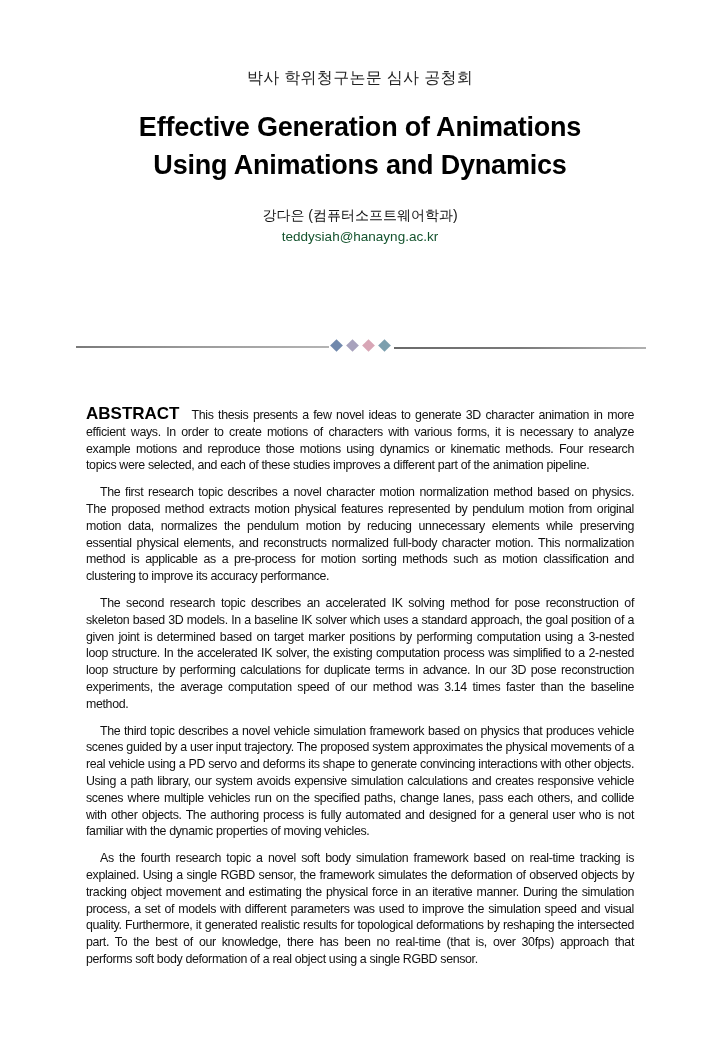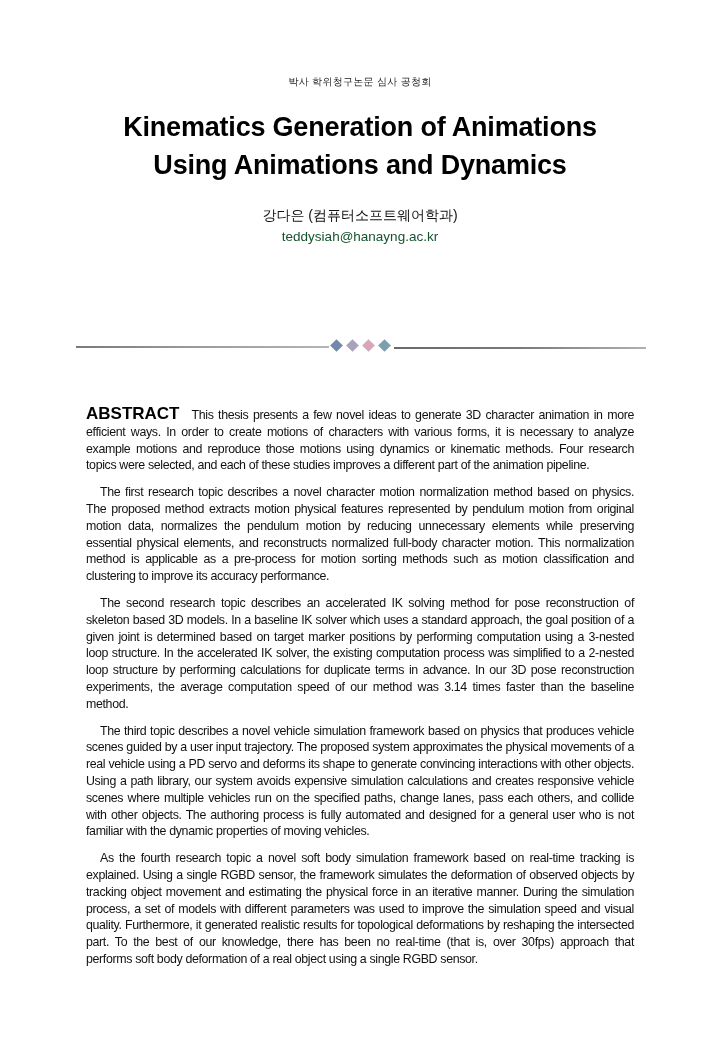--- a/index.html
+++ b/index.html
@@ -16,24 +16,24 @@
       color: #111111;
     }
     .page {
       position: absolute;
       left: 0; top: 0;
       width: 720px; height: 1040px;
       background: #ffffff;
     }
     .kicker {
       position: absolute;
-      top: 75px;
+      top: 68px;
       left: 0; right: 0;
       text-align: center;
-      font-size: 10px;
+      font-size: 16px;
       color: #222;
       letter-spacing: 0.3px;
     }
     .title {
       position: absolute;
       top: 108px;
       left: 0; right: 0;
       text-align: center;
       font-size: 27px;
       font-weight: bold;
@@ -123,21 +123,21 @@
     }
   </style>
 </head>
 <body>
 
 <div class="page">
 
   <div class="kicker">박사 학위청구논문 심사 공청회</div>
 
   <div class="title">
-    <div>Kinematics Generation of Animations</div>
+    <div>Effective Generation of Animations</div>
     <div>Using Animations and Dynamics</div>
   </div>
 
   <div class="author">강다은 (컴퓨터소프트웨어학과)</div>
   <div class="email">teddysiah@hanayng.ac.kr</div>
 
 
   <div class="separator">
     <div class="line-left"></div>
     <div class="diamond" style="left:256px;background:#7088ac;"></div>

